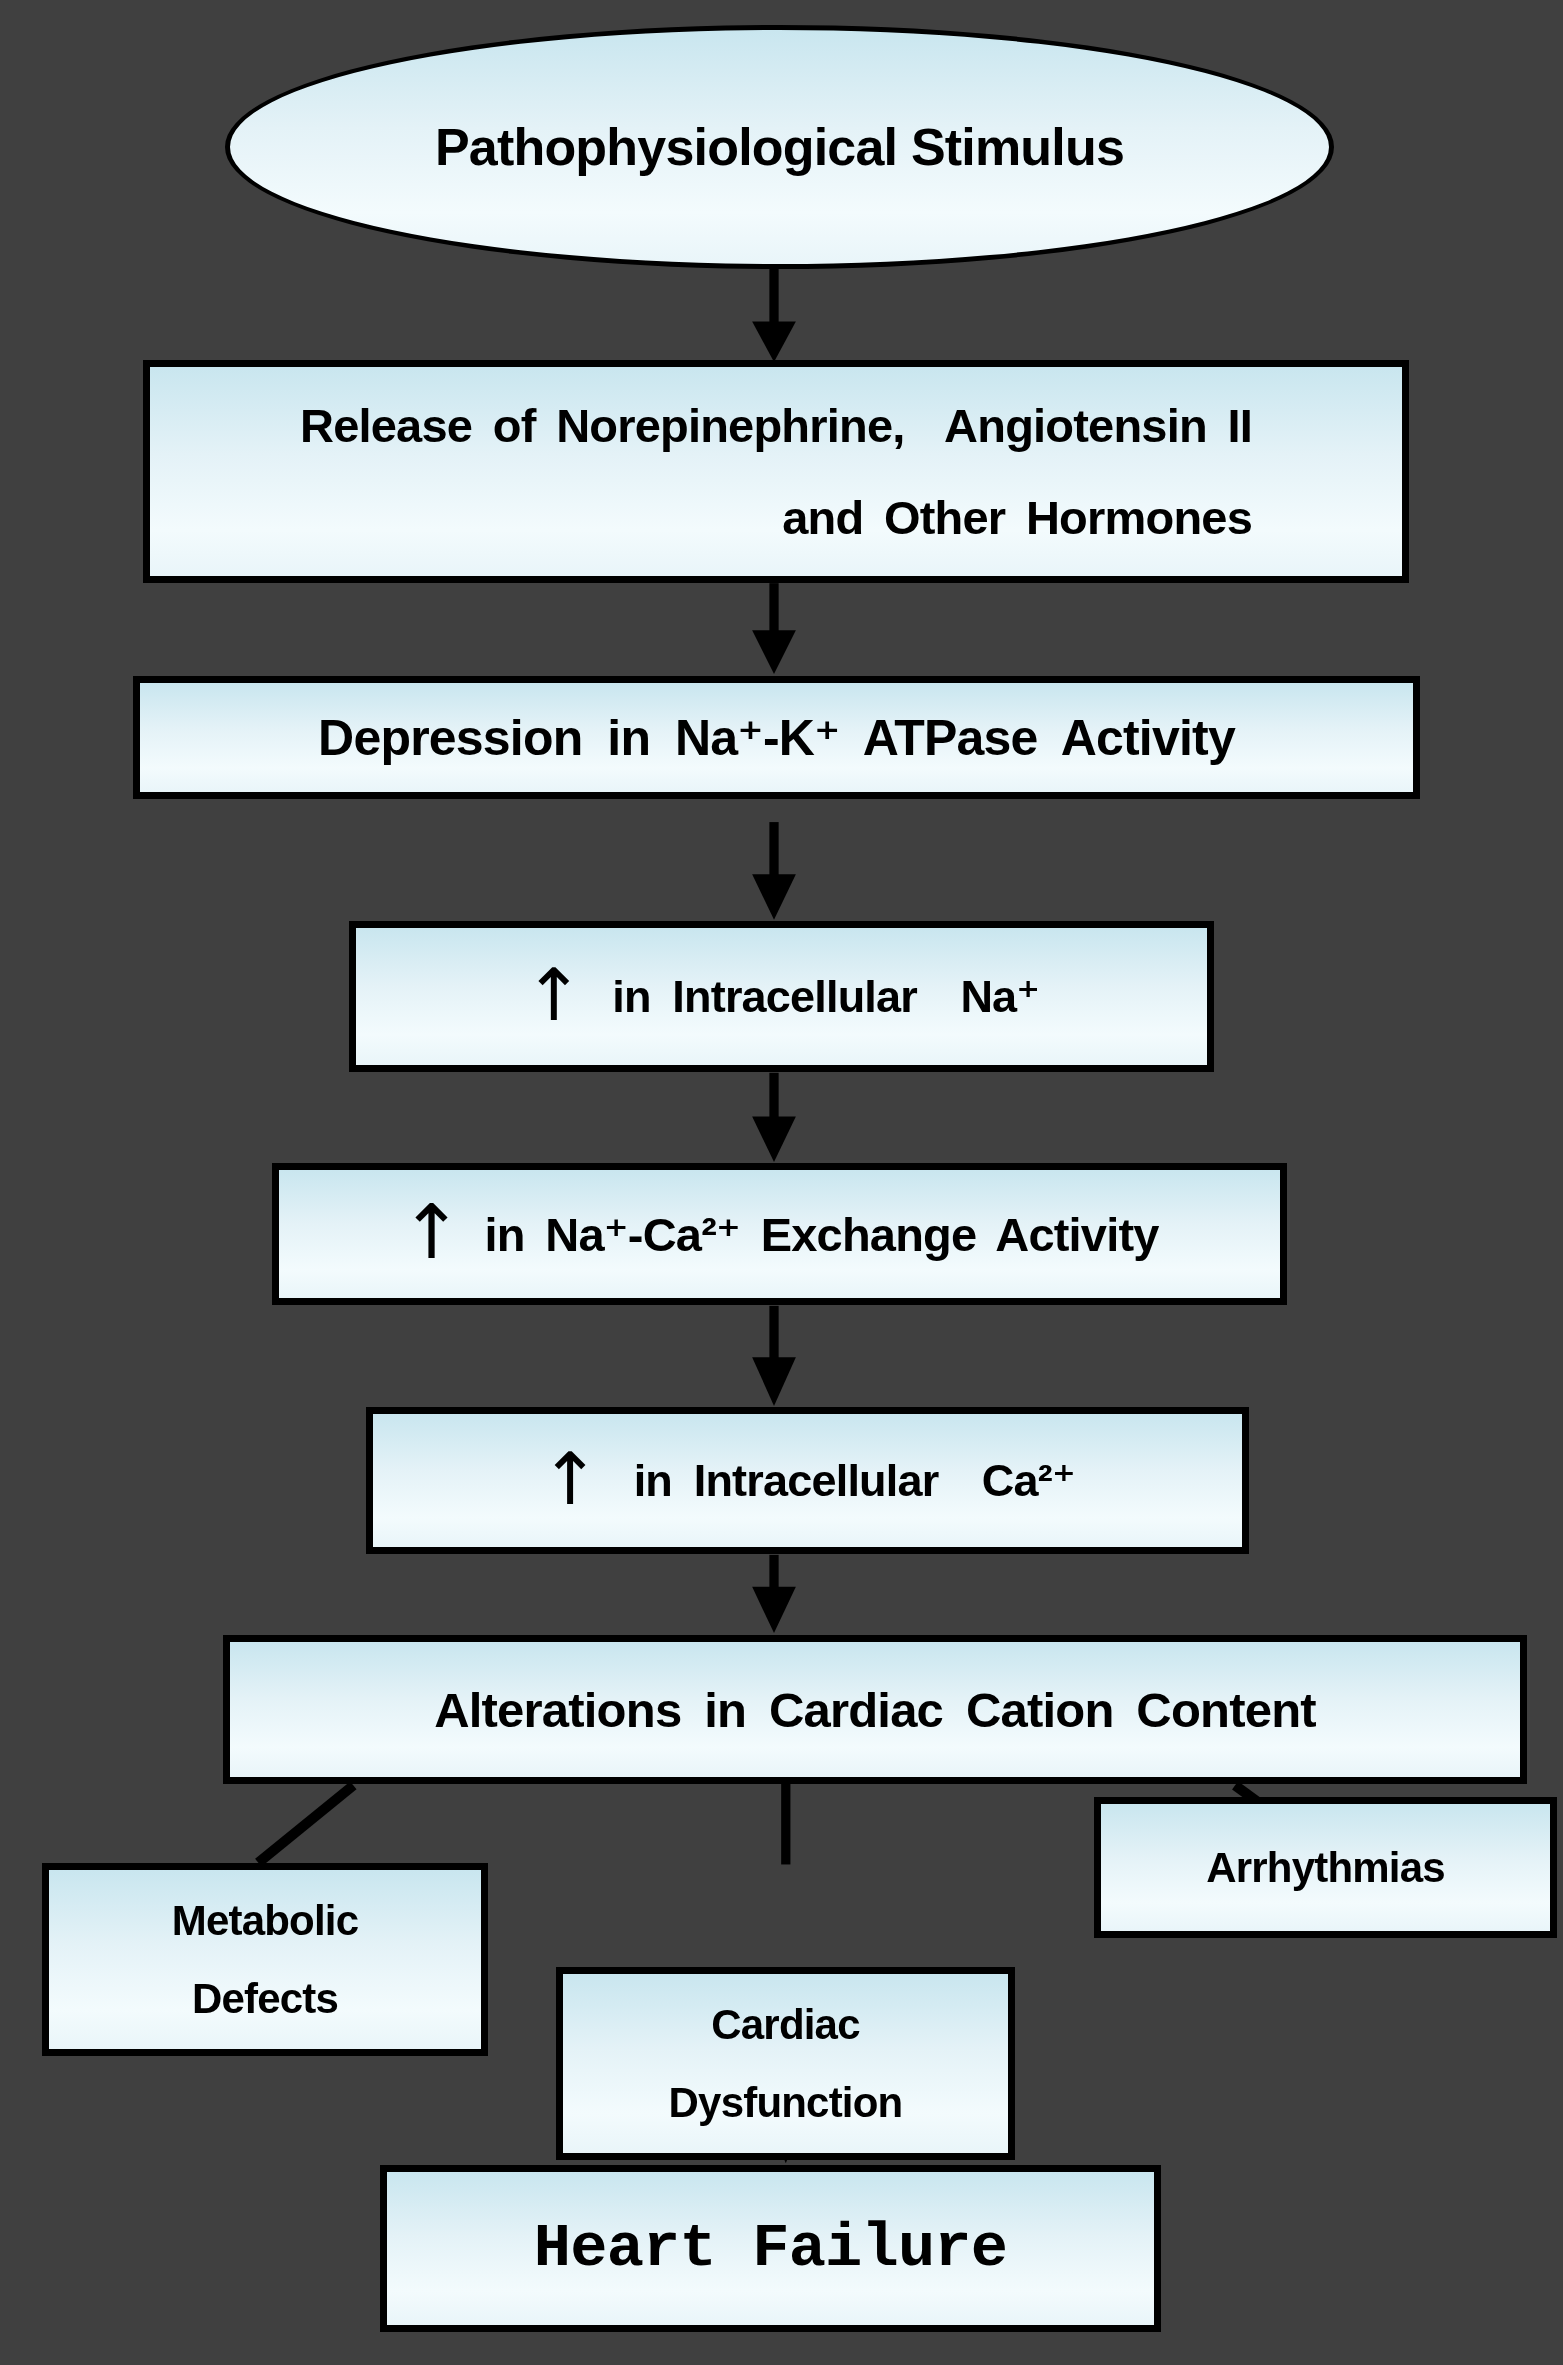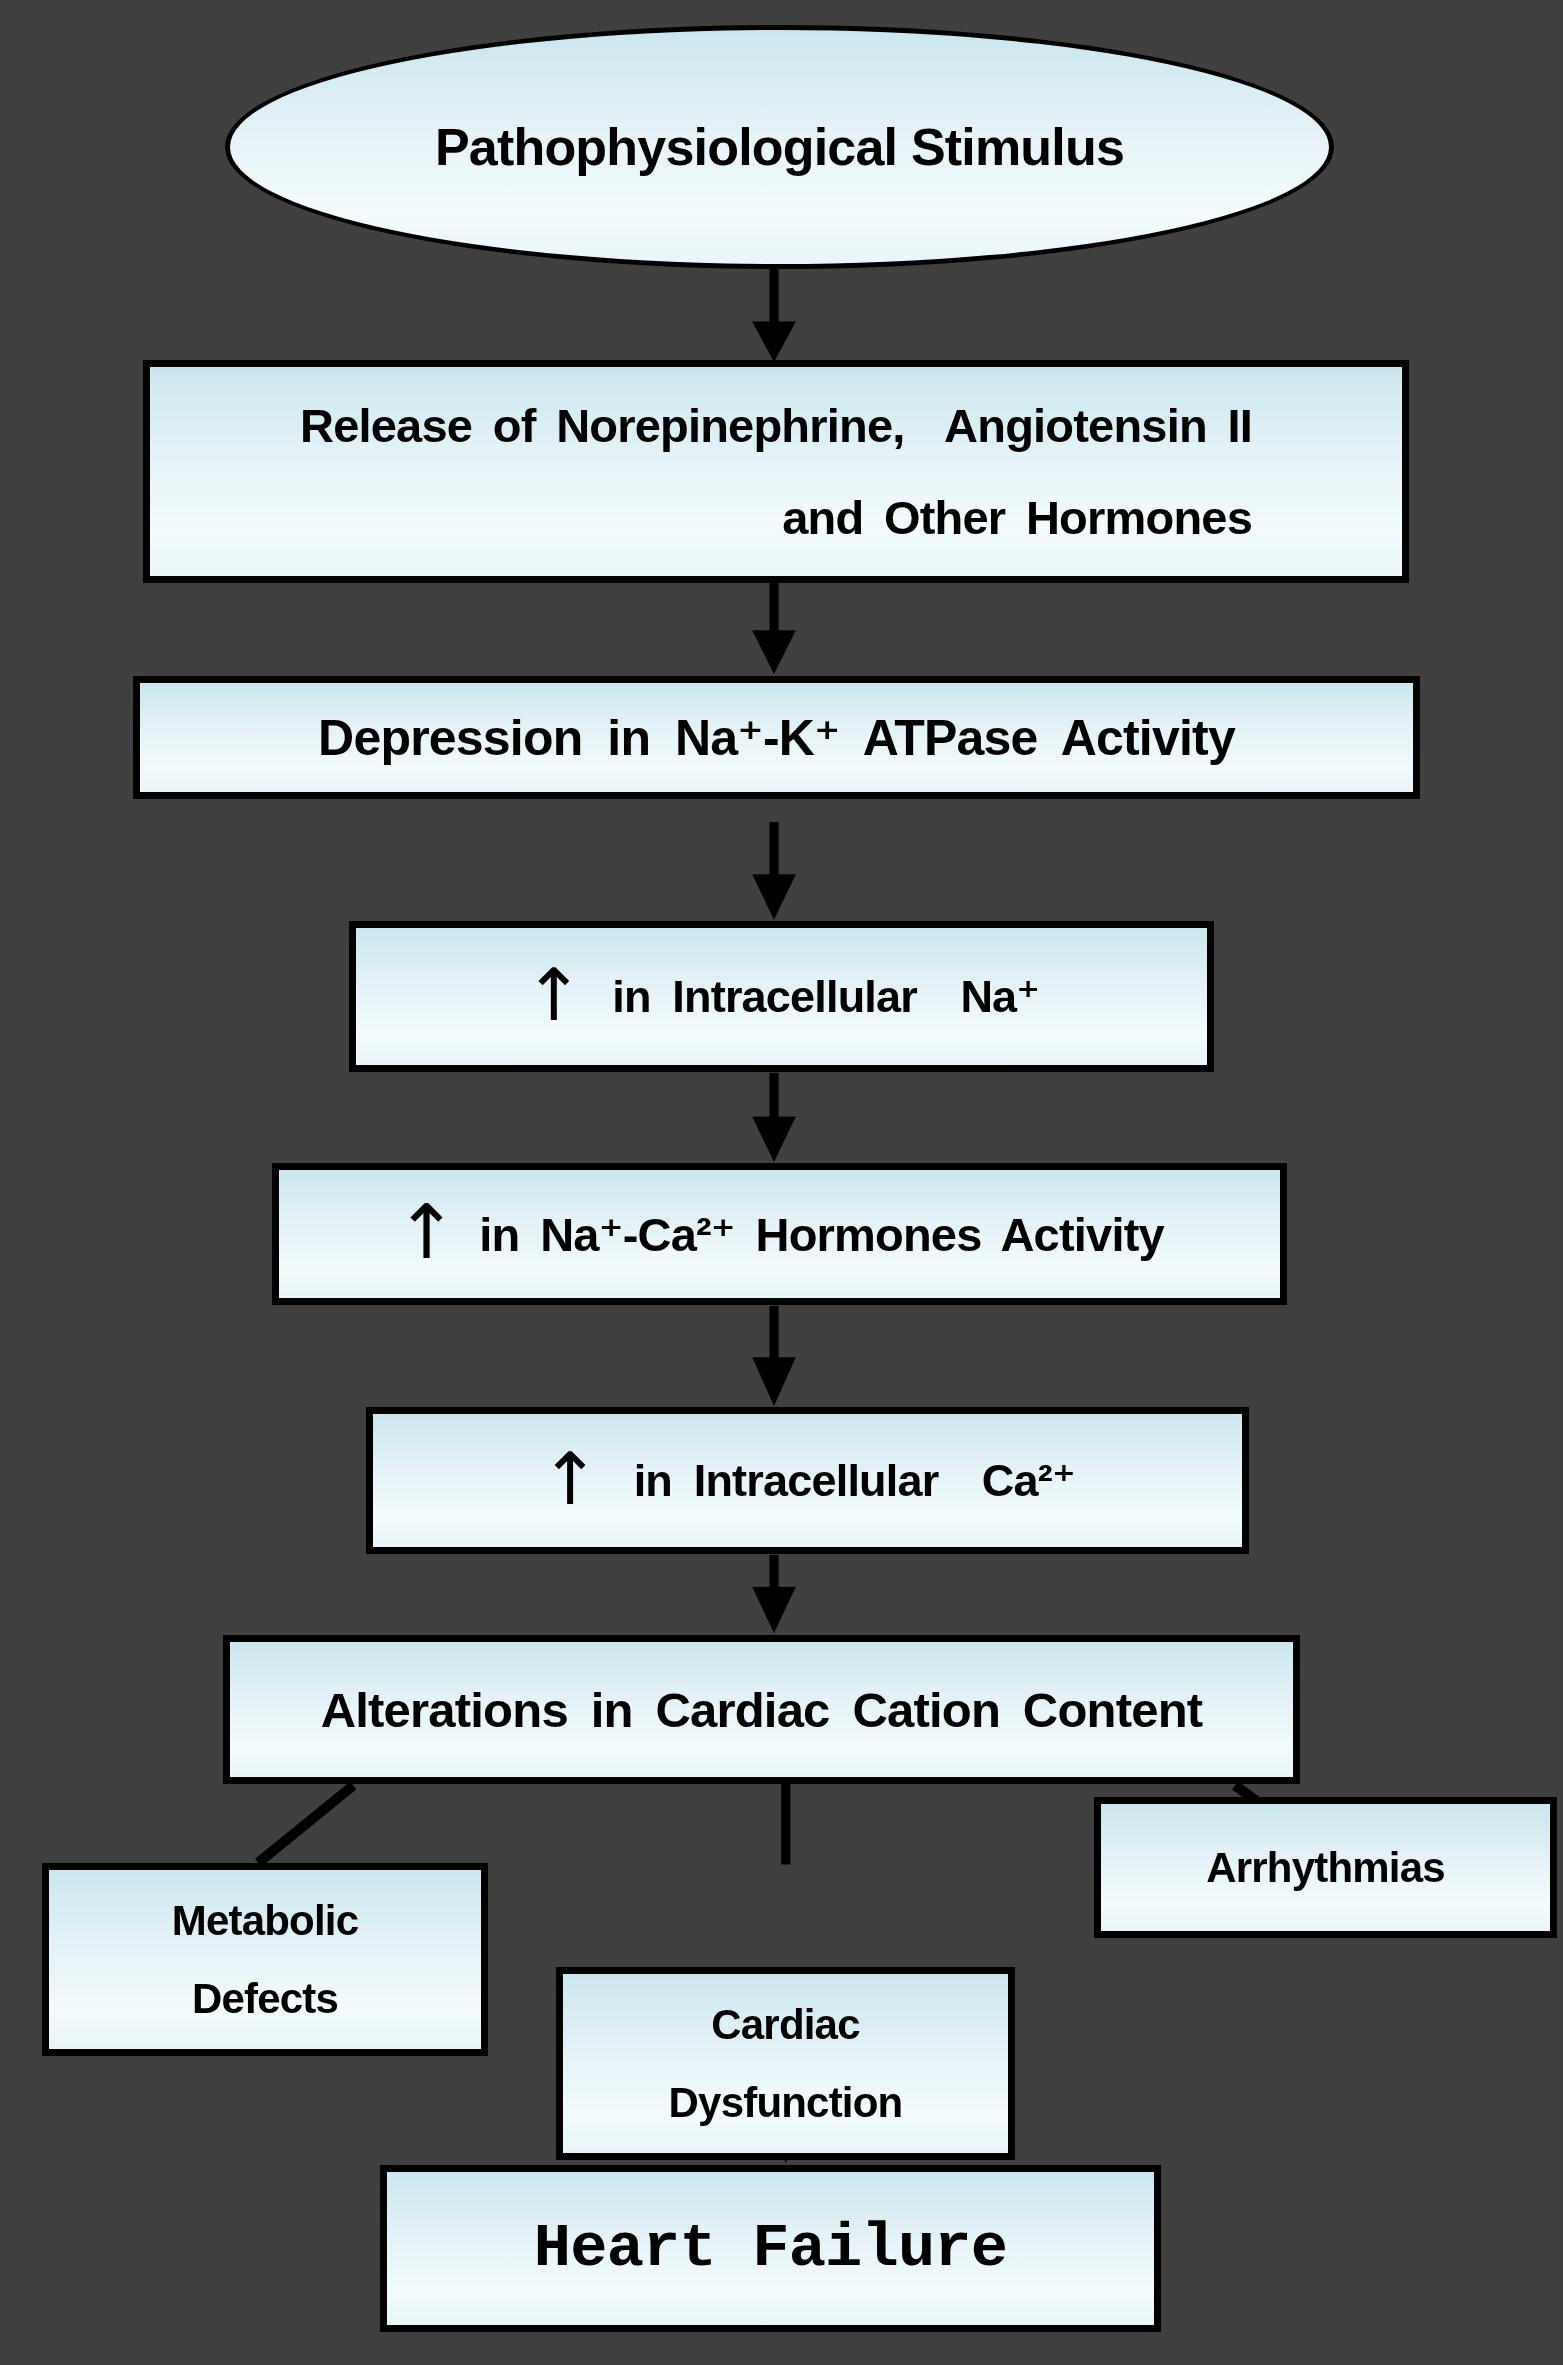--- a/index.html
+++ b/index.html
@@ -74,21 +74,21 @@
   }
   .box-ca {
     left: 366px; top: 1407px;
     width: 883px; height: 147px;
     font-size: 45px;
     word-spacing: 10px;
     gap: 34px;
   }
   .box-alterations {
     left: 223px; top: 1635px;
-    width: 1077px; height: 149px;
+    width: 1304px; height: 149px;
     font-size: 49px;
     word-spacing: 10px;
   }
   .box-metabolic {
     left: 42px; top: 1863px;
     width: 446px; height: 193px;
     font-size: 42px;
   }
   .box-cardiac {
     left: 556px; top: 1967px;
@@ -185,21 +185,21 @@
     <span class="label">Depression in Na⁺-K⁺ ATPase Activity</span>
   </div>
 
   <div class="node box-na">
     <span class="up-arrow">↑</span>
     <span class="label">in Intracellular  Na⁺</span>
   </div>
 
   <div class="node box-exchange">
     <span class="up-arrow">↑</span>
-    <span class="label">in Na⁺-Ca²⁺ Hormones Activity</span>
+    <span class="label">in Na⁺-Ca²⁺ Exchange Activity</span>
   </div>
 
   <div class="node box-ca">
     <span class="up-arrow">↑</span>
     <span class="label">in Intracellular  Ca²⁺</span>
   </div>
 
   <div class="node box-alterations">
     <span class="label">Alterations in Cardiac Cation Content</span>
   </div>

